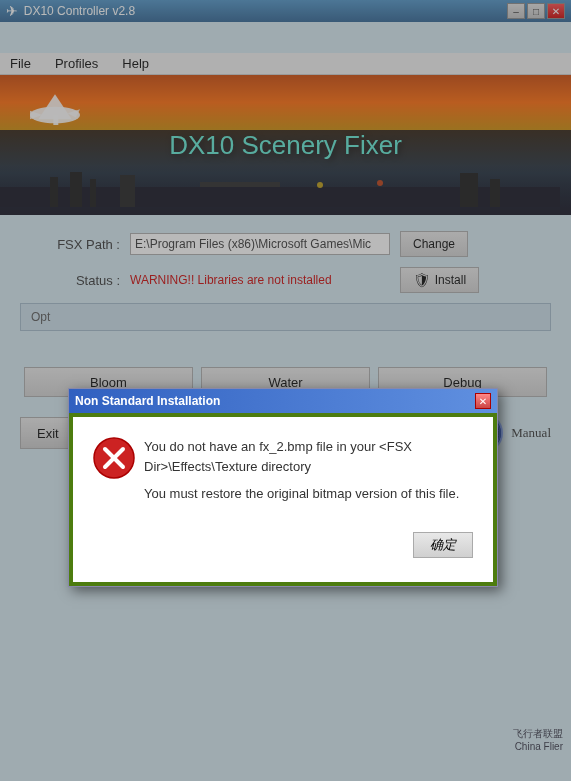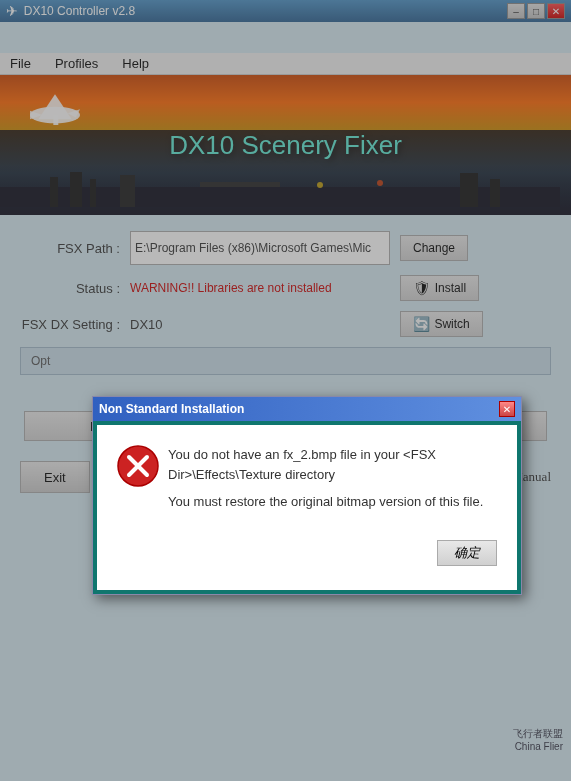--- a/index.html
+++ b/index.html
@@ -133,21 +133,21 @@
       padding-right: 10px;
     }
     .info-value {
       flex: 1;
       font-size: 13px;
       color: #333;
     }
     .info-value.warning { color: #cc0000; }
     .info-input {
       flex: 1;
-      height: 34px;
+      height: 22px;
       border: 1px solid #aaa;
       background: white;
       font-size: 12px;
       padding: 0 4px;
       color: #333;
     }
 
     .btn {
       background: linear-gradient(to bottom, #e8e8e8, #d0d0d0);
       border: 1px solid #aaa;
@@ -185,21 +185,21 @@
     .bottom-buttons {
       display: flex;
       align-items: center;
       justify-content: space-between;
       padding: 8px 0;
       margin-top: 8px;
     }
     .bottom-btn {
       background: linear-gradient(to bottom, #e8e8e8, #c8c8c8);
       border: 1px solid #aaa;
-      padding: 6px 23px;
+      padding: 6px 16px;
       font-size: 13px;
       cursor: pointer;
       height: 32px;
       display: flex;
       align-items: center;
       justify-content: center;
     }
     .manual-area {
       display: flex;
       align-items: center;
@@ -228,27 +228,26 @@
       width: 100%;
       height: 100%;
       background: rgba(80,80,80,0.4);
       z-index: 100;
       display: flex;
       align-items: flex-start;
       justify-content: flex-start;
     }
     .modal {
       position: absolute;
-      top: 396px;
+      top: 388px;
       left: 68px;
       width: 430px;
-      background: #0f766e;
+      background: #4d7c0f;
       border: 1px solid #8888aa;
       box-shadow: 4px 4px 12px rgba(0,0,0,0.5);
-      margin-left: 24px;
     }
     .modal-title-bar {
       background: linear-gradient(to right, #3060c0, #6090e0);
       height: 24px;
       display: flex;
       align-items: center;
       justify-content: space-between;
       padding: 0 6px;
       color: white;
     }
@@ -401,29 +400,20 @@
   <div class="info-row">
     <div class="info-label">Status :</div>
     <div class="info-value warning" style="max-width:260px;font-size:12px;">WARNING!! Libraries are not installed</div>
     <div style="width:10px;"></div>
     <button class="btn" style="display:flex;align-items:center;gap:4px;">
       <span style="font-size:14px;">🛡</span>
       <span>Install</span>
     </button>
   </div>
 
-  <div class="info-row">
-    <div class="info-label">FSX DX Setting :</div>
-    <div class="info-value" style="max-width:260px;">DX10</div>
-    <div style="width:10px;"></div>
-    <button class="btn" style="display:flex;align-items:center;gap:4px;">
-      <span style="font-size:14px;">🔄</span>
-      <span>Switch</span>
-    </button>
-  </div>
 
 
   <div class="opt-area">
     <span>Opt</span>
   </div>
 
   <div style="height:20px;"></div>
 
   <div class="tab-buttons">
     <button class="tab-btn">Bloom</button>

